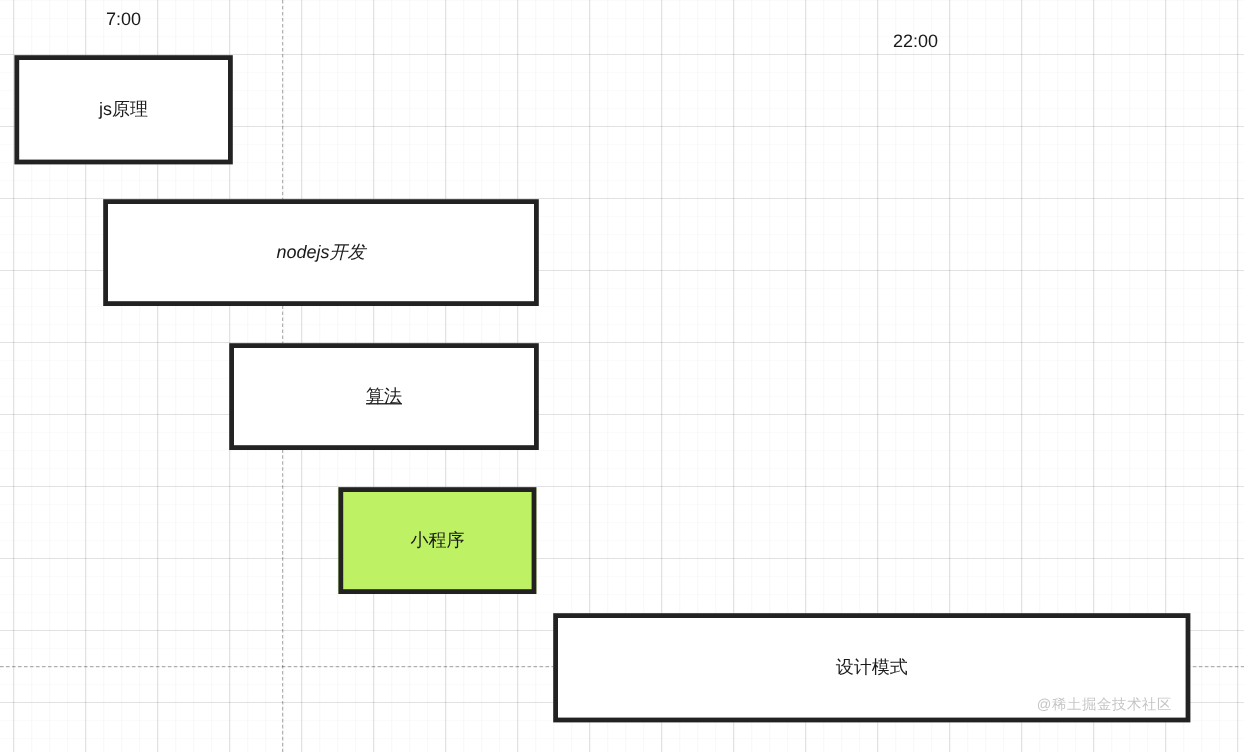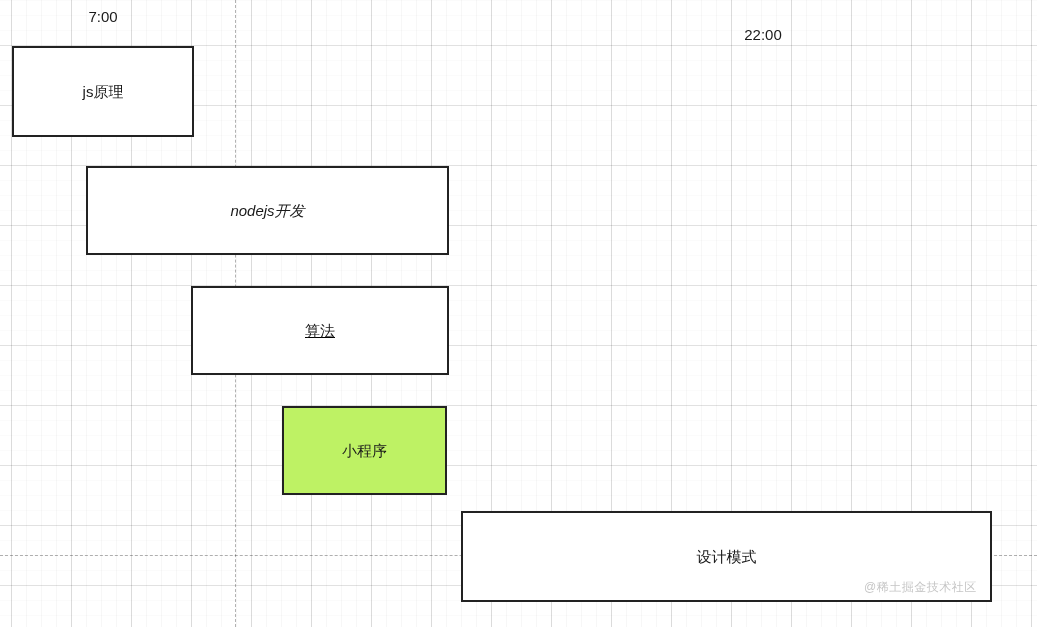--- a/index.html
+++ b/index.html
@@ -73,21 +73,21 @@
     line-height: 20px;
     white-space: nowrap;
     transform: translateX(-50%);
   }
 
   
   .task-bar {
     position: absolute;
     box-sizing: border-box;
     background: #ffffff;
-    border: 2px solid #f9a8d4;
+    border: 4px solid #f9a8d4;
     display: flex;
     align-items: center;
     justify-content: center;
   }
   .task-label {
     font-size: 15px;
     color: #1a1a1a;
     line-height: 1;
     white-space: nowrap;
   }

